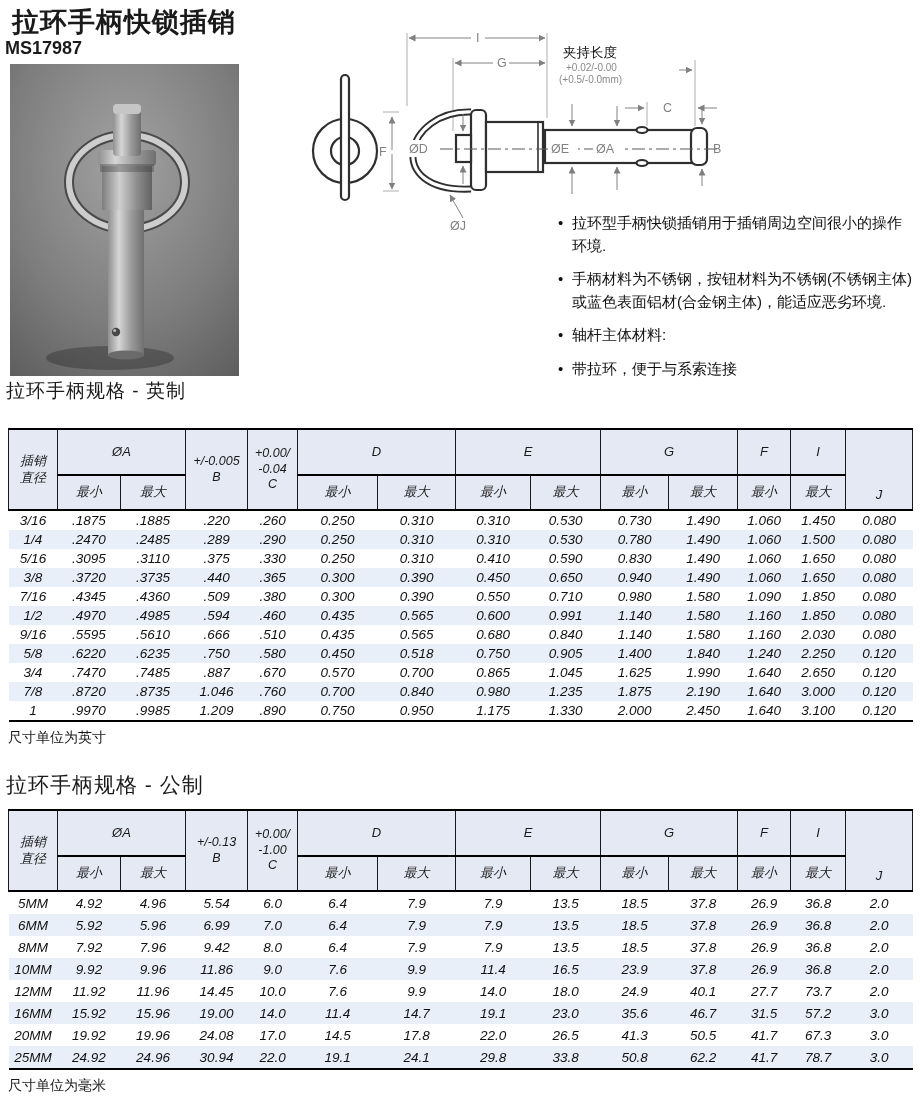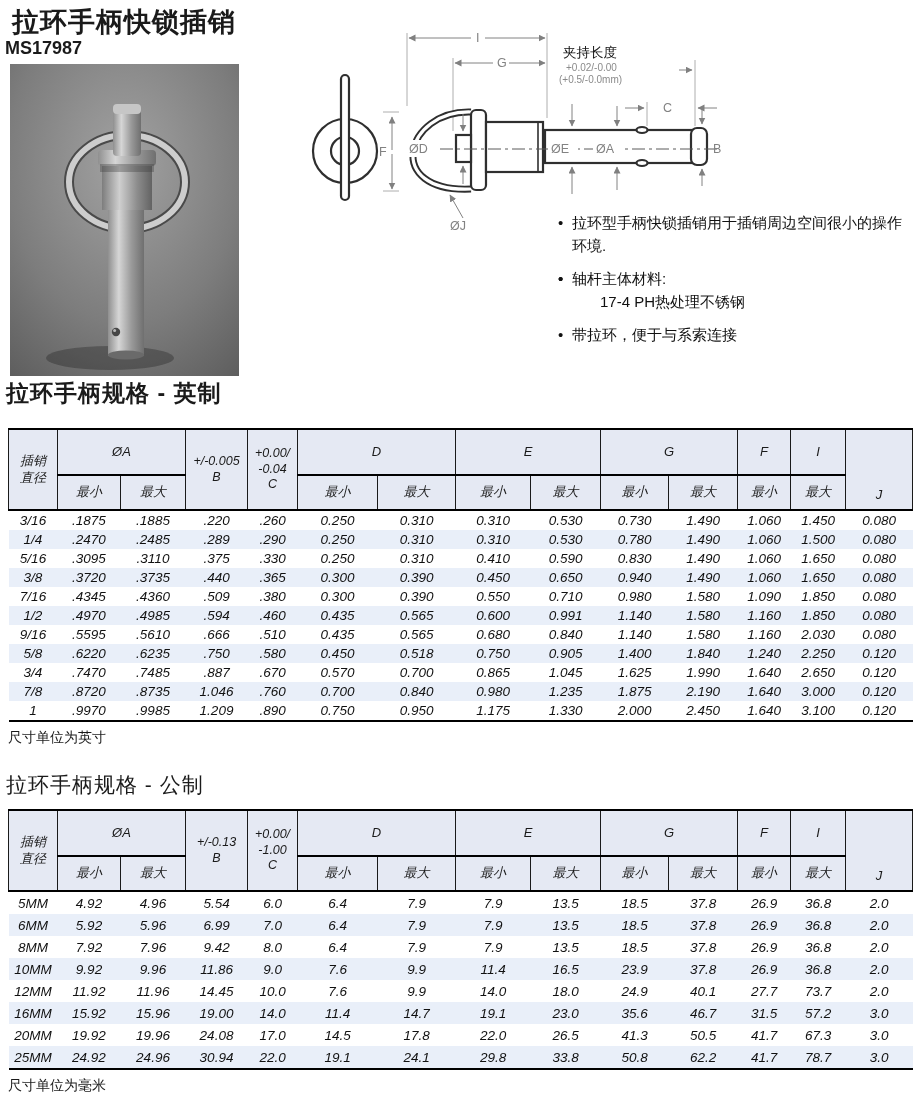--- a/index.html
+++ b/index.html
@@ -12,21 +12,21 @@
   
   .top { position:relative; width:920px; height:428px; }
   .page-title { position:absolute; left:12px; top:4px; font-size:27px; font-weight:bold; letter-spacing:1px; }
   .page-subtitle { position:absolute; left:5px; top:38px; font-size:18px; font-weight:bold; }
   .photo-wrap { position:absolute; left:10px; top:64px; width:229px; height:312px; }
   .diagram-wrap { position:absolute; left:295px; top:18px; width:430px; height:215px; }
   .bullets { position:absolute; left:556px; top:212px; width:360px; font-size:15px; line-height:1.5; color:#111; }
   .bullets li { list-style:none; position:relative; padding-left:16px; margin-bottom:11px; }
   .bullets .dot { position:absolute; left:2px; top:0; }
   .bullets .sub { padding-left:28px; }
-  .section-title { position:absolute; left:6px; top:378px; font-size:23px; font-weight:bold; letter-spacing:1px;text-align:right; }
+  .section-title { position:absolute; left:6px; top:378px; font-size:19px; font-weight:normal; letter-spacing:1px;text-align:right; }
   .section-title2 { font-size:21px; font-weight:normal; letter-spacing:1px; margin:24px 0 10px 6px; }
 
   
   .spec-table { border-collapse:collapse; table-layout:fixed; width:904px; margin-left:8px;font-style:italic; }
   .spec-table thead th {
     background:#e5e9f3; border:1px solid #1a1a1a; border-top:2.5px solid #000;
     font-weight:normal; font-size:13px; line-height:1.25; text-align:center; vertical-align:middle;
     white-space:pre-line; padding:2px 0;
   }
   .spec-table thead tr.h1 th { height:46px; }
@@ -171,25 +171,25 @@
     </svg>
   </div>
 
   <ul class="bullets">
     <li>
       <span class="dot">•</span>
       <span>拉环型手柄快锁插销用于插销周边空间很小的操作环境.</span>
     </li>
     <li>
       <span class="dot">•</span>
+      <span>手柄材料为不锈钢，按钮材料为不锈钢(不锈钢主体)或蓝色表面铝材(合金钢主体)，能适应恶劣环境.</span>
     </li>
     <li>
       <span class="dot">•</span>
       <span>轴杆主体材料:</span>
-      <div class="sub">17-4 PH热处理不锈钢</div>
     </li>
     <li>
       <span class="dot">•</span>
       <span>带拉环，便于与系索连接</span>
     </li>
   </ul>
 
   <div class="section-title">拉环手柄规格 - 英制</div>
 </div>
 

